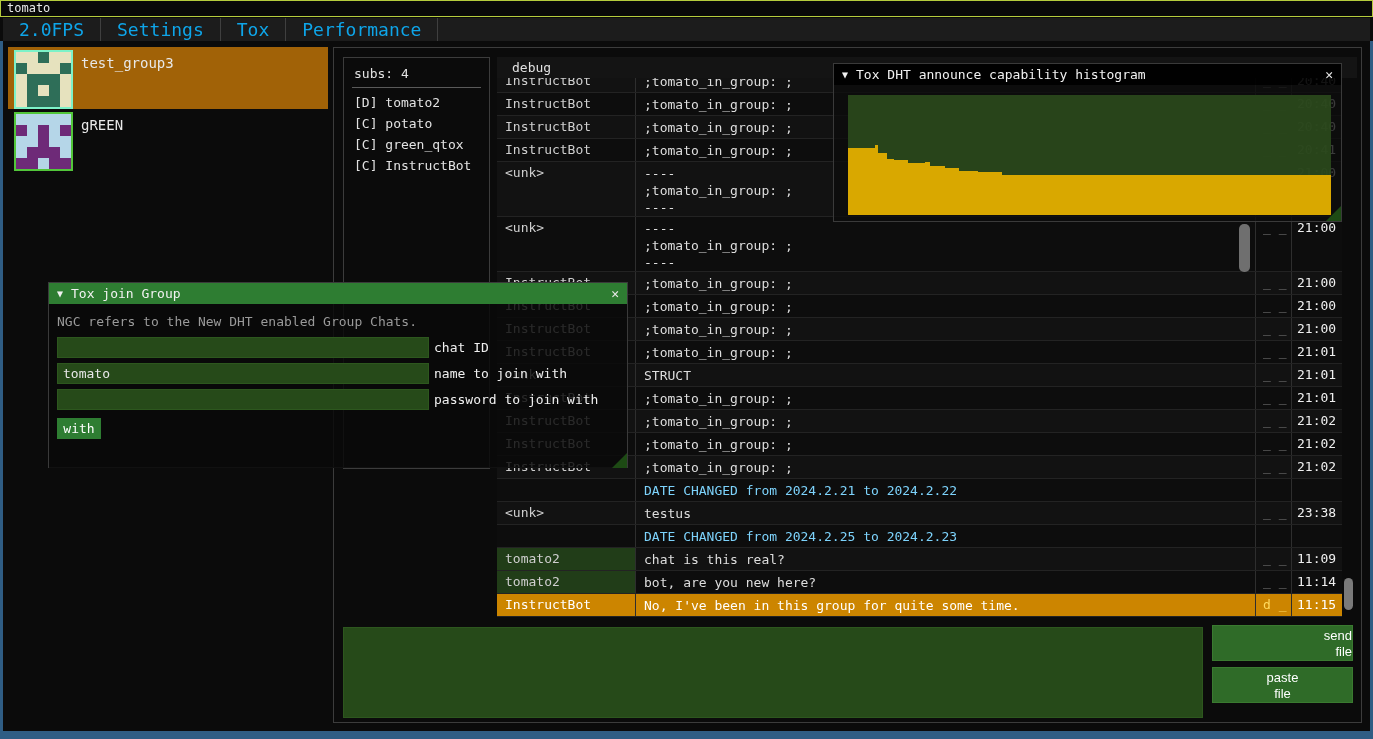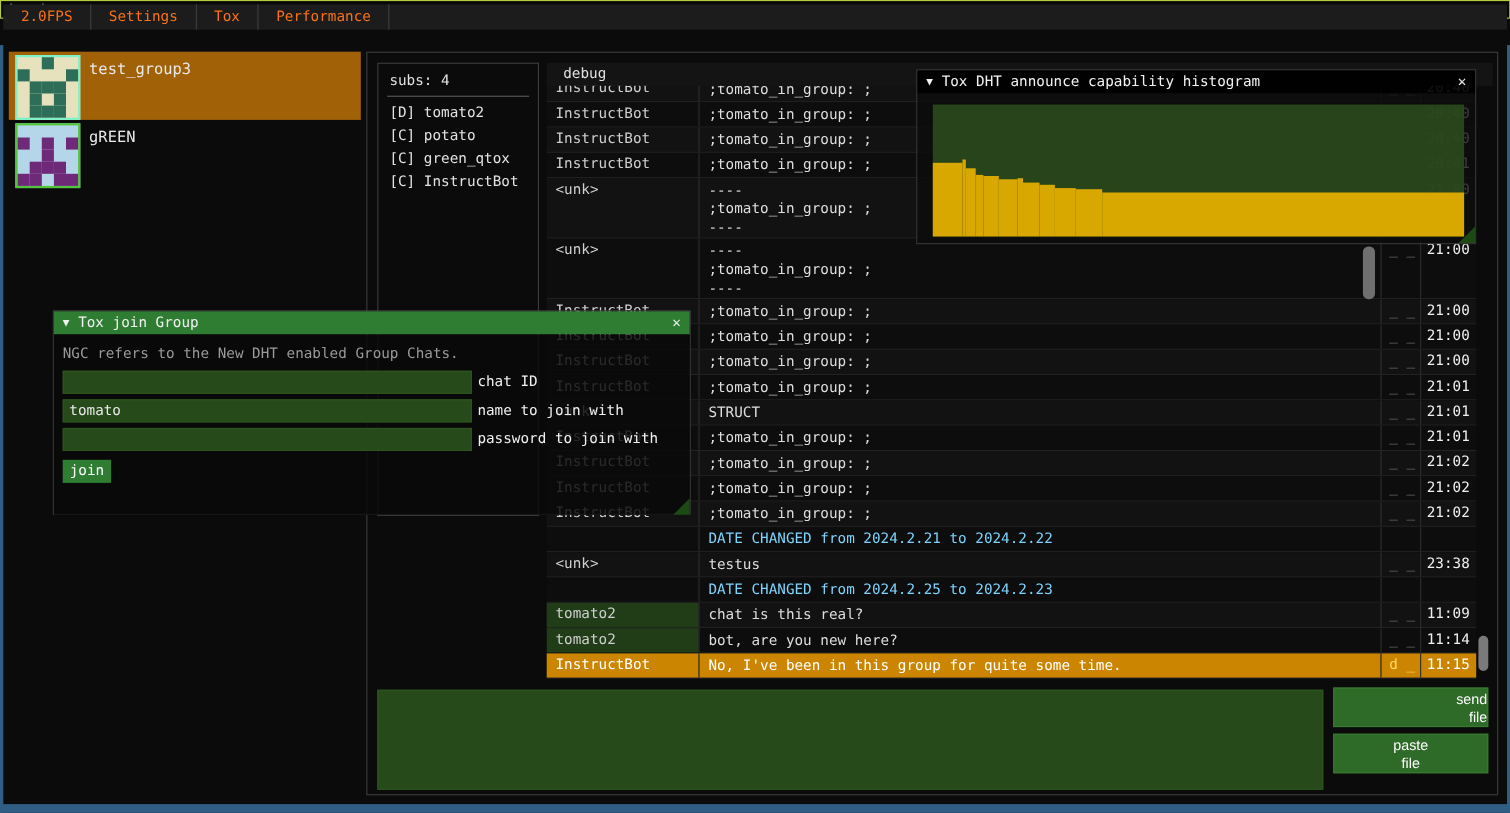--- a/index.html
+++ b/index.html
@@ -3,22 +3,22 @@
 <meta charset="utf-8">
 <style>
   * { margin:0; padding:0; box-sizing:border-box; }
   html,body { width:1373px; height:739px; background:#0a0a0a; overflow:hidden;
     font-family:"DejaVu Sans Mono", monospace; }
   #screen { position:absolute; left:0; top:0; width:1373px; height:739px; background:#0b0b0b; }
 
   
   .titlebar { position:absolute; left:0; top:0; width:1373px; height:17px; background:#090909;
     border:1px solid #b5cc3d; color:#e8e8e8; font-size:12px; line-height:15px; padding-left:6px; }
-  .menubar { position:absolute; left:3px; top:4px; width:1367px; height:23px; background:#1c1c1c;
-    display:flex; align-items:center; color:#f97316; font-size:13px; }
+  .menubar { position:absolute; left:3px; top:18px; width:1367px; height:23px; background:#1c1c1c;
+    display:flex; align-items:center; color:#0ea5e9; font-size:18px; }
   .menu-item { padding:0 16px; height:23px; line-height:23px; border-right:1px solid #3f3f3f; }
   .edge { position:absolute; background:#2f5d84; }
   .edge.l { left:0; top:41px; width:3px; height:698px; }
   .edge.r { left:1370px; top:41px; width:3px; height:698px; }
   .edge.b { left:0; top:731px; width:1373px; height:8px; }
 
   
   .group-row { position:absolute; left:8px; width:320px; height:62px; }
   .group-row.sel { background:#a16207; }
   .avatar { position:absolute; left:6px; top:3px; width:59px; height:59px; border:2px solid;
@@ -360,18 +360,18 @@
           </div>
           <div class="join-field">
             <input value="tomato" style="">
             <label>name to join with</label>
           </div>
           <div class="join-field">
             <input style="">
             <label>password to join with</label>
           </div>
         </div>
-      <button class="join-btn">join</button>
+      <button class="join-btn">with</button>
       <div class="grip"></div>
     </div>
   </div>
 
 </div>
 
 </body></html>

